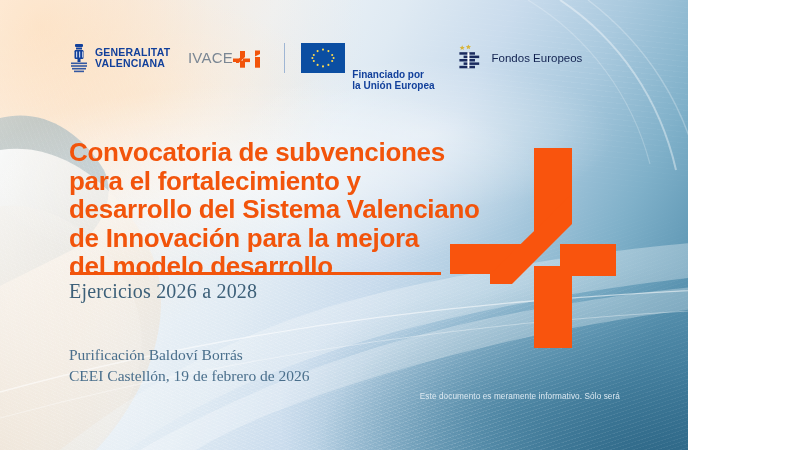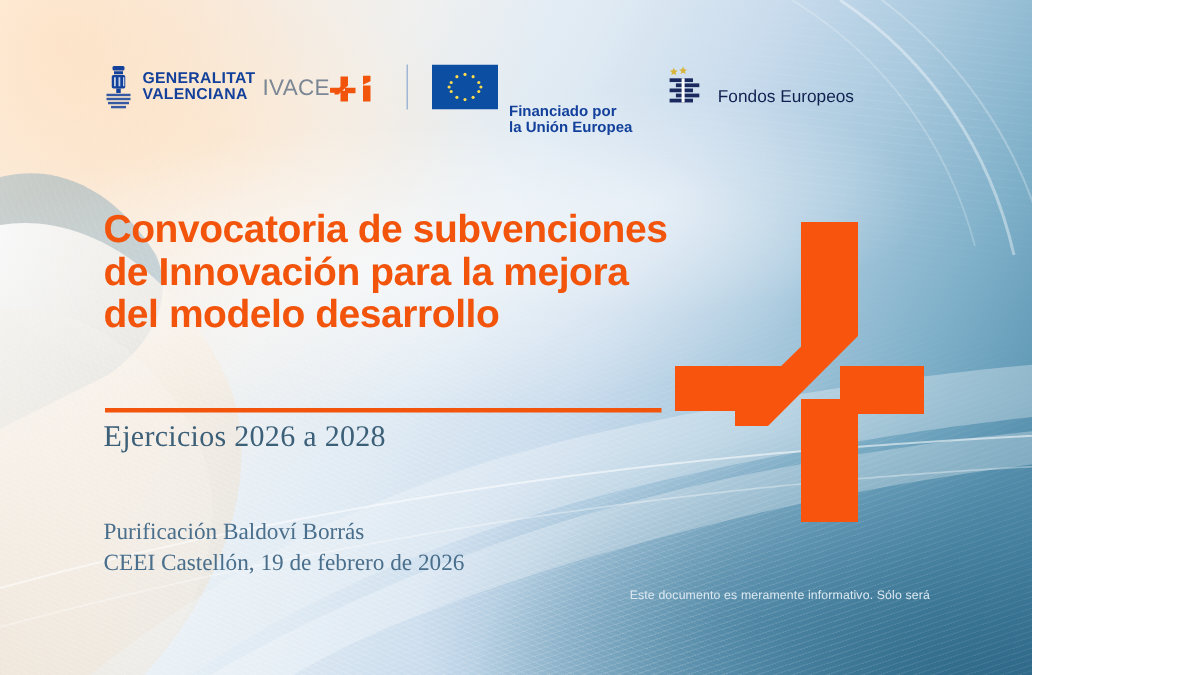--- a/index.html
+++ b/index.html
@@ -108,37 +108,37 @@
   }
   .logo-gva { display: flex; align-items: center; gap: 5px; }
   .gva-text {
     color: #12409b;
     font-weight: bold;
     font-size: 10.5px;
     line-height: 11.5px;
     letter-spacing: .2px;
     white-space: nowrap;
   }
-  .logo-ivace { margin-left: 5px; display:flex; align-items:center; }
+  .logo-ivace { margin-left: 18px; display:flex; align-items:center; }
   .logo-sep {
     width: 1px;
     height: 30px;
     background: #9fb6d4;
     margin: 0 16px 0 20px;
   }
   .logo-eu { display:flex; align-items:center; gap:7px; }
   .eu-text {
     color: #12409b;
     font-weight: bold;
     font-size: 10px;
     line-height: 11.5px;
     white-space: nowrap;
     margin-top: 44px;
   }
-  .logo-fe { display:flex; align-items:flex-end; gap:7px; margin-left: 22px; }
+  .logo-fe { display:flex; align-items:center; gap:7px; margin-left: 22px; }
   .fe-text {
     color: #11214f;
     font-size: 11.5px;
     line-height: 13px;
     white-space: nowrap;
   }
 
   
   .headline {
     position: absolute;
@@ -361,20 +361,22 @@
           <rect x="10.4" y="8.2" width="2.0" height="16.1"></rect>
         </g>
       </svg>
       <div class="fe-text">Fondos Europeos</div>
     </div>
 
   </div>
 
   <div class="headline">
     <span class="ln">Convocatoria de subvenciones</span>
+    <span class="ln">para el fortalecimiento y</span>
+    <span class="ln">desarrollo del Sistema Valenciano</span>
     <span class="ln">de Innovación para la mejora</span>
     <span class="ln">del modelo desarrollo</span>
   </div>
 
   <div class="rule"></div>
 
   <div class="subtitle">Ejercicios 2026 a 2028</div>
 
   <div class="speaker">
     <span class="ln">Purificación Baldoví Borrás</span>

